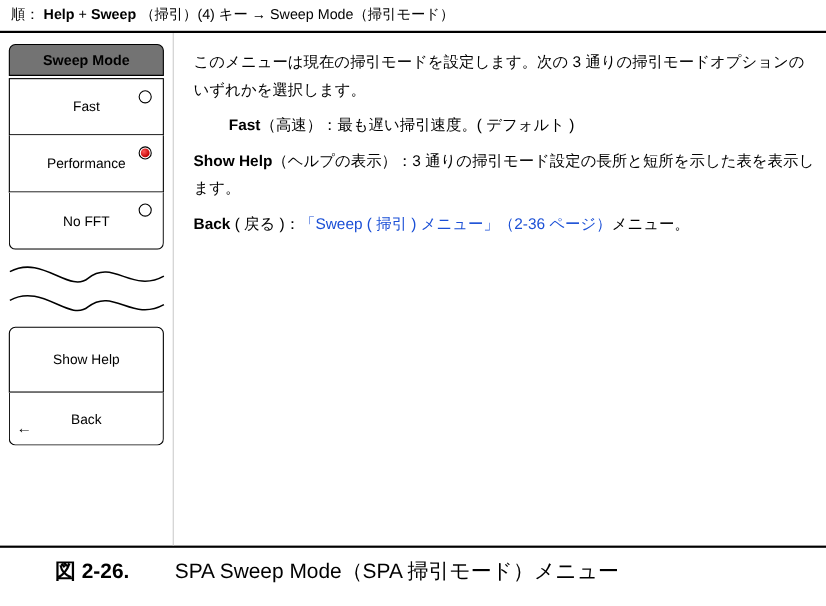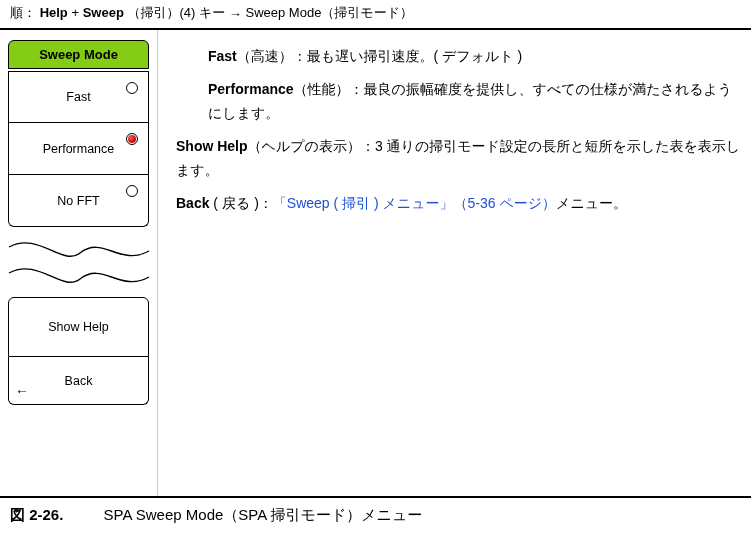--- a/index.html
+++ b/index.html
@@ -25,21 +25,21 @@
     }
     .menu-col {
       width: 158px;
       border-right: 1px solid #ccc;
       display: flex;
       flex-direction: column;
       padding: 10px 8px 8px 8px;
       position: relative;
     }
     .menu-header {
-      background: #84cc16;
+      background: #737373;
       border: 1.5px solid #000;
       border-radius: 6px 6px 0 0;
       text-align: center;
       padding: 6px 0;
       font-weight: bold;
       font-size: 13px;
       margin-bottom: 2px;
     }
     .menu-item {
       position: relative;
@@ -97,21 +97,22 @@
       line-height: 1.75;
       overflow: hidden;
     }
     .desc-col p { margin-bottom: 8px; }
     .desc-col .indent { padding-left: 32px; }
     .desc-col .term { font-weight: bold; }
     .desc-col .link { color: #1a4fd6; }
 
     .figure-caption {
       padding: 8px 10px 6px 10px;
-      font-size: 15px;
+      font-size: 19px;
+      margin-left: 40px;
     }
     .figure-caption .fignum { font-weight: bold; margin-right: 36px; }
   </style>
 </head>
 <body>
 
 <div class="crumb-row">
   <span>順：</span>
   <span class="bold">Help</span>
   <span> + </span>
@@ -151,36 +152,34 @@
         <span>Show Help</span>
       </div>
       <div class="menu-item round-bot">
         <span>Back</span>
         <span class="back-arrow">←</span>
       </div>
     </div>
   </div>
 
   <div class="desc-col">
+    <p>このメニューは現在の掃引モードを設定します。次の 3 通りの掃引モードオプションのいずれかを選択します。</p>
 
     <p class="indent">
       <span class="term">Fast</span><span>（高速）：最も遅い掃引速度。( デフォルト )</span>
     </p>
 
-    <p class="indent">
-      <span class="term">Performance</span><span>（性能）：最良の振幅確度を提供し、すべての仕様が満たされるようにします。</span>
-    </p>
 
 
     <p>
       <span class="term">Show Help</span><span>（ヘルプの表示）：3 通りの掃引モード設定の長所と短所を示した表を表示します。</span>
     </p>
 
     <p>
-      <span class="term">Back</span><span> ( 戻る )：</span><span class="link">「Sweep ( 掃引 ) メニュー」（5-36 ページ）</span><span>メニュー。</span>
+      <span class="term">Back</span><span> ( 戻る )：</span><span class="link">「Sweep ( 掃引 ) メニュー」（2-36 ページ）</span><span>メニュー。</span>
     </p>
   </div>
 
 </div>
 
 <div class="figure-caption">
   <span class="fignum">図  2-26.</span>
   <span>SPA Sweep Mode（SPA 掃引モード）メニュー</span>
 </div>
 

